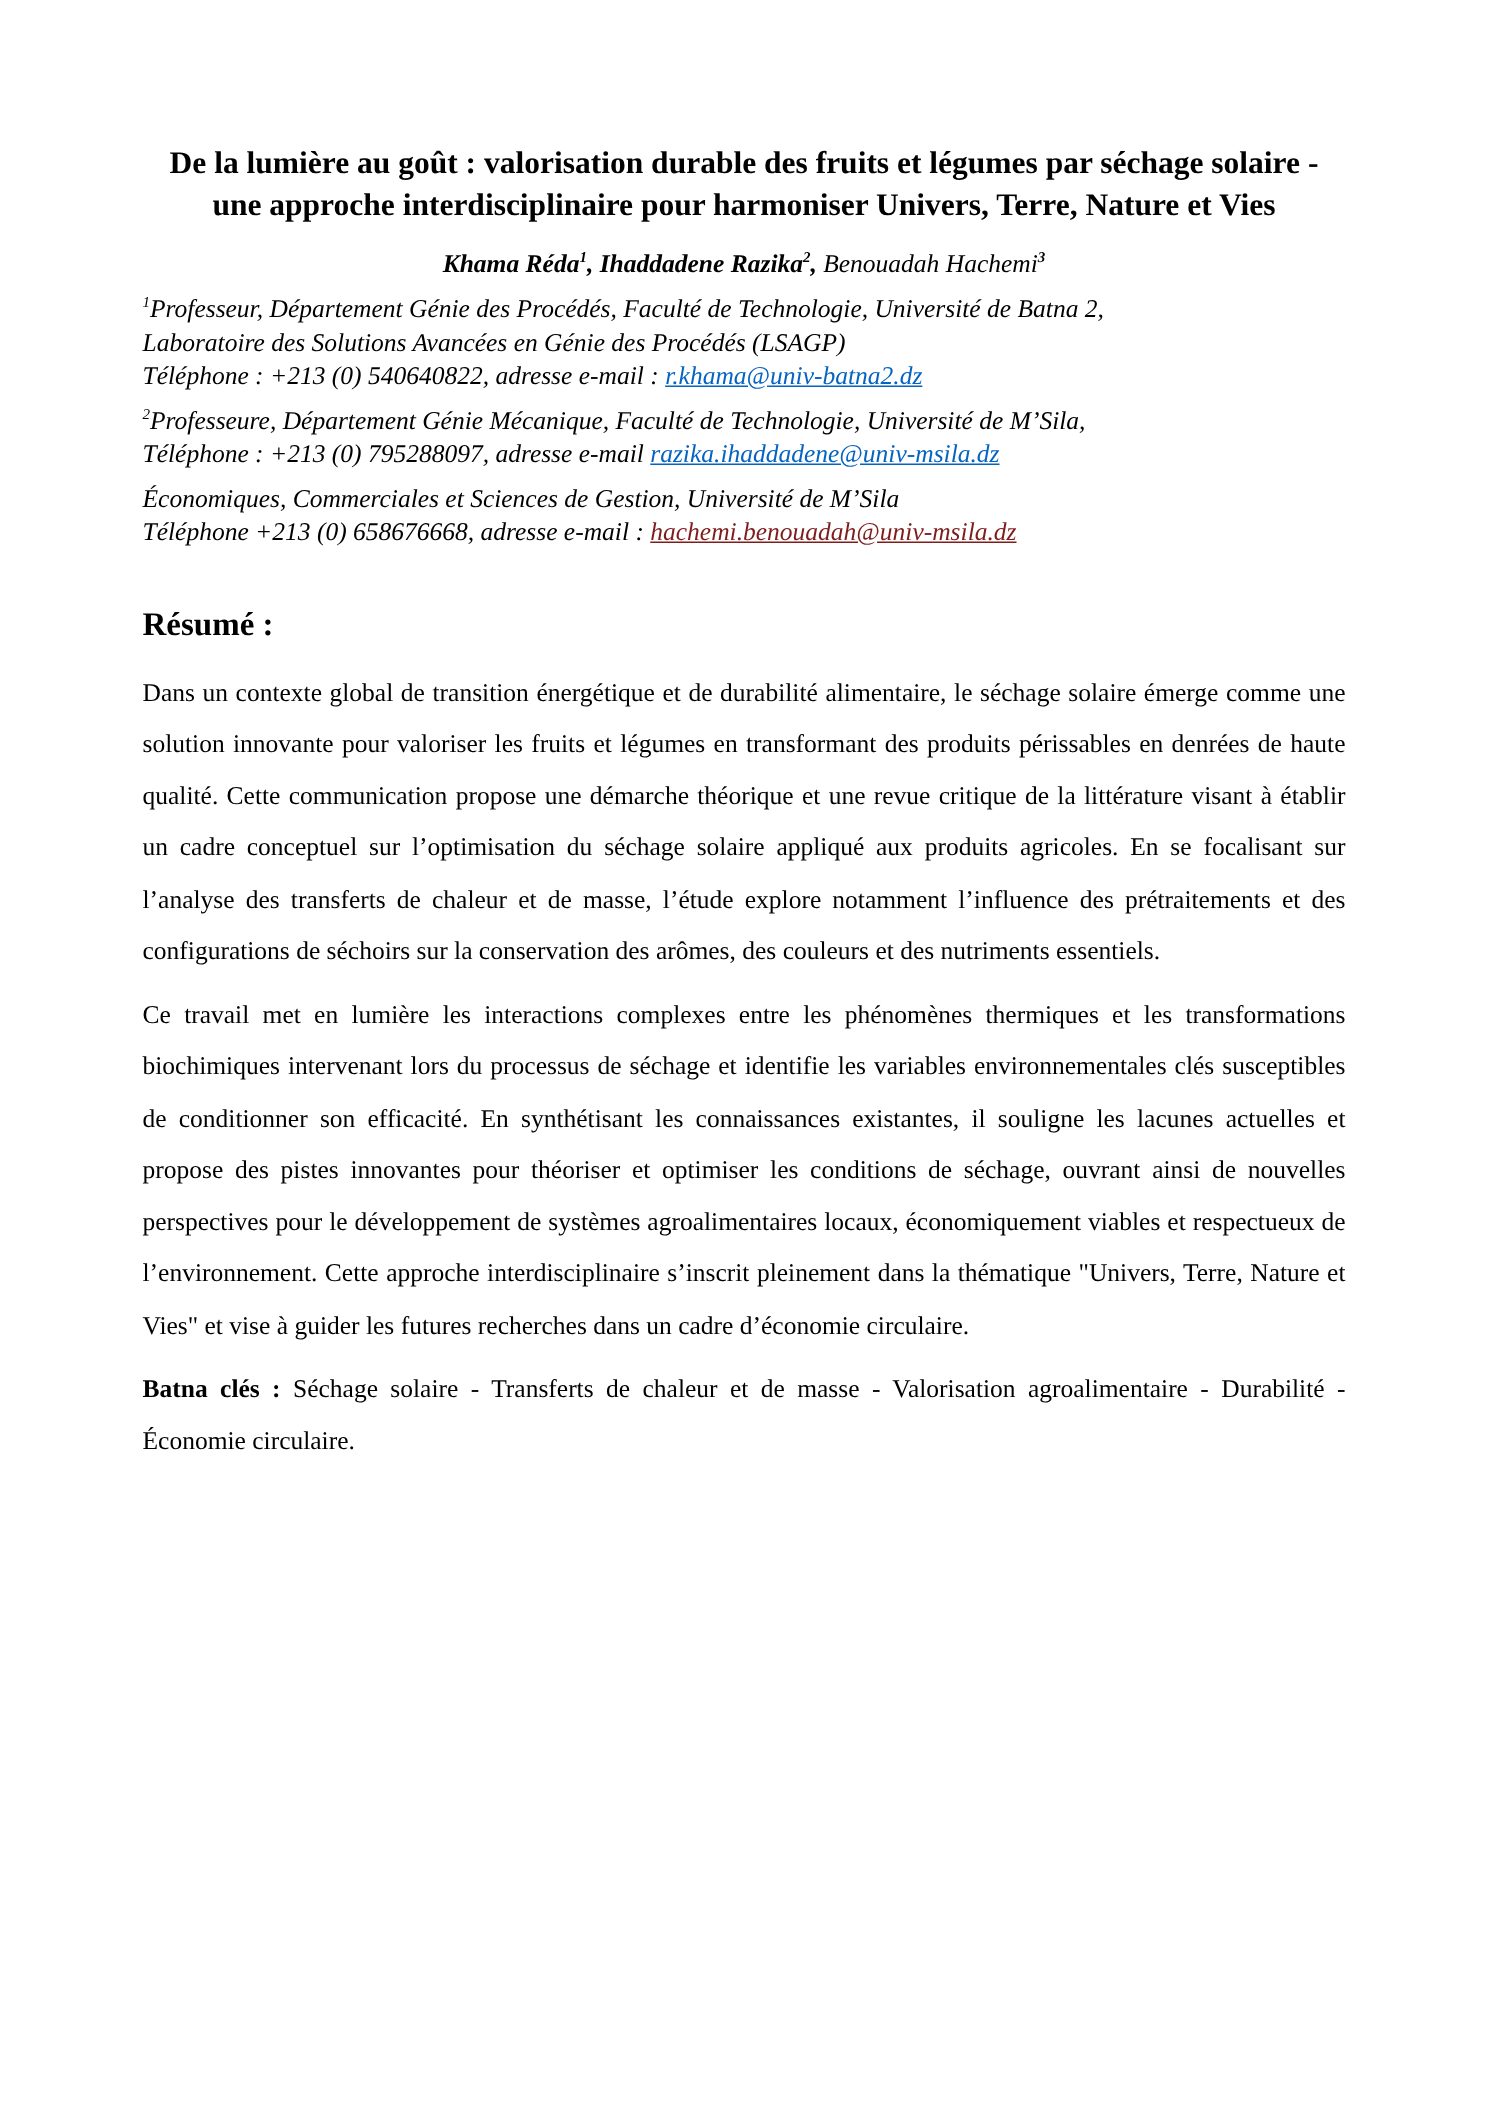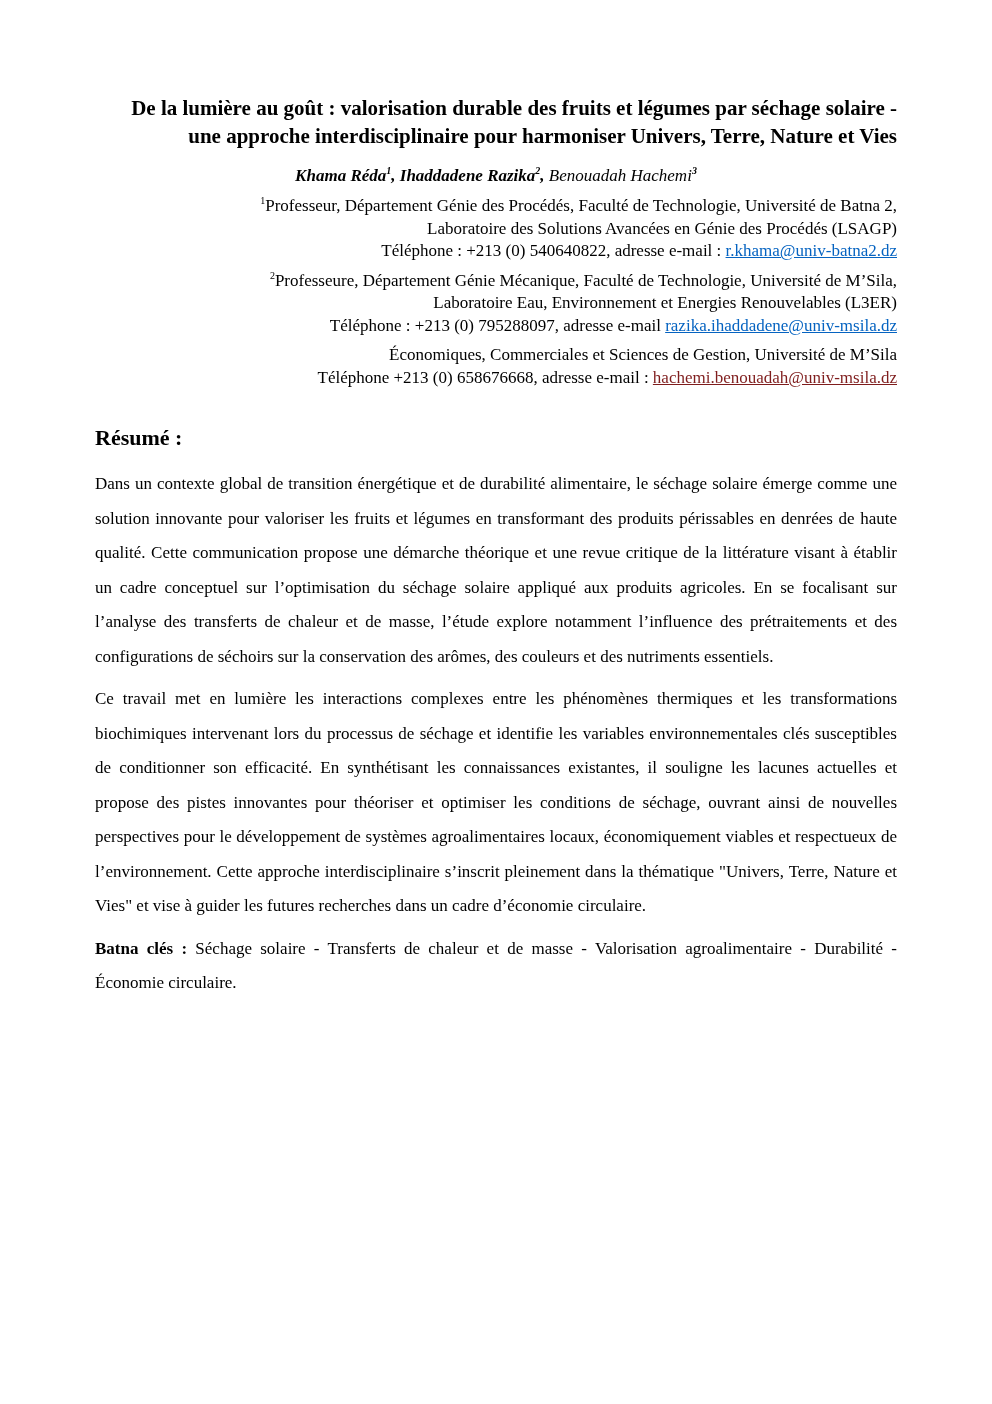--- a/index.html
+++ b/index.html
@@ -1,22 +1,22 @@
 <!DOCTYPE html>
 <html><head>
 <meta charset="utf-8">
 <style>
   html, body { margin: 0; padding: 0; background: #ffffff; }
   body { width: 992px; height: 1404px; position: relative; overflow: hidden;
          font-family: "Liberation Serif", "DejaVu Serif", serif; color: #000; }
   .page { position: absolute; left: 95px; top: 94px; width: 802px; }
-  .title { font-weight: bold; font-size: 21px; line-height: 28px; text-align: right; margin: 0; }
+  .title { font-weight: bold; font-size: 21px; line-height: 28px; text-align: center; margin: 0; }
   .authors { font-weight: bold; font-style: italic; font-size: 17px; text-align: center; margin-top: 15px; line-height: 22px; }
   .authors sup, .aff sup { font-size: 10px; vertical-align: super; line-height: 0; }
-  .aff { font-size: 17px; line-height: 22.5px; text-align: right; margin-top: 7px; }
+  .aff { font-style: italic; font-size: 17px; line-height: 22.5px; text-align: left; margin-top: 7px; }
   .aff a { color: #0563c1; text-decoration: underline; }
   .resume-heading { font-weight: bold; font-size: 22px; margin-top: 38px; line-height: 22px; }
   .para { font-size: 17px; line-height: 34.5px; text-align: justify; margin: 18px 0 0 0; }
   .para + .para { margin-top: 8px; }
   .keywords { font-size: 17px; line-height: 34.5px; text-align: justify; margin-top: 8px; }
   .keywords b { font-weight: bold; }
   a.link { cursor: pointer; margin-top: 28px; }
 </style>
 </head>
 <body>
@@ -29,21 +29,20 @@
   </div>
 
   <div class="aff" style="margin-top:8px">
     <div><sup>1</sup><span>Professeur, Département Génie des Procédés, Faculté de Technologie, Université de Batna 2,</span></div>
     <div>Laboratoire des Solutions Avancées en Génie des Procédés (LSAGP)</div>
     <div><span>Téléphone : +213 (0) 540640822, adresse e-mail : </span><a class="link" style="color: rgb(5, 99, 193);">r.khama@univ-batna2.dz</a></div>
   </div>
 
   <div class="aff">
     <div><sup>2</sup><span>Professeure, Département Génie Mécanique, Faculté de Technologie, Université de M’Sila,</span></div>
-    <div>Laboratoire Eau, Environnement et Energies Renouvelables (L3ER)</div>
     <div><span>Téléphone : +213 (0) 795288097, adresse e-mail </span><a class="link" style="color: rgb(5, 99, 193);">razika.ihaddadene@univ-msila.dz</a></div>
   </div>
 
   <div class="aff">
     <div>Économiques, Commerciales et Sciences de Gestion, Université de M’Sila</div>
     <div><span>Téléphone +213 (0) 658676668, adresse e-mail : </span><a class="link" style="color: #7f1d1d;">hachemi.benouadah@univ-msila.dz</a></div>
   </div>
 
   <div class="resume-heading">Résumé :</div>
 

